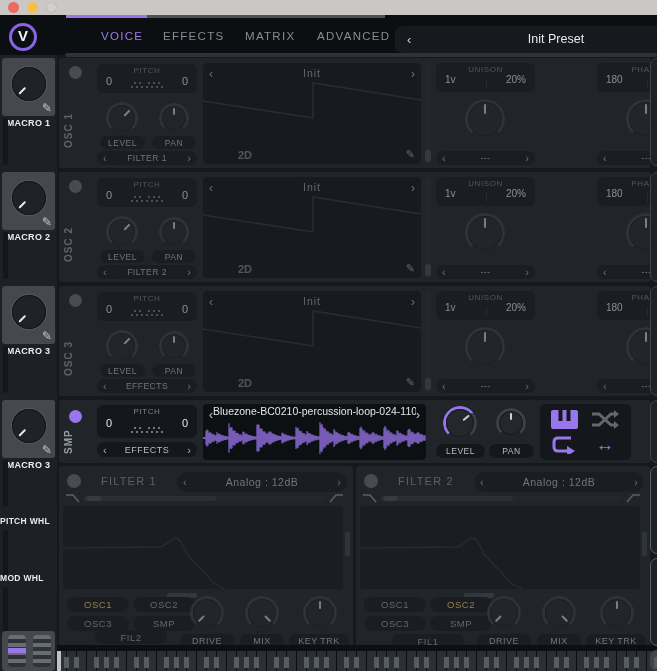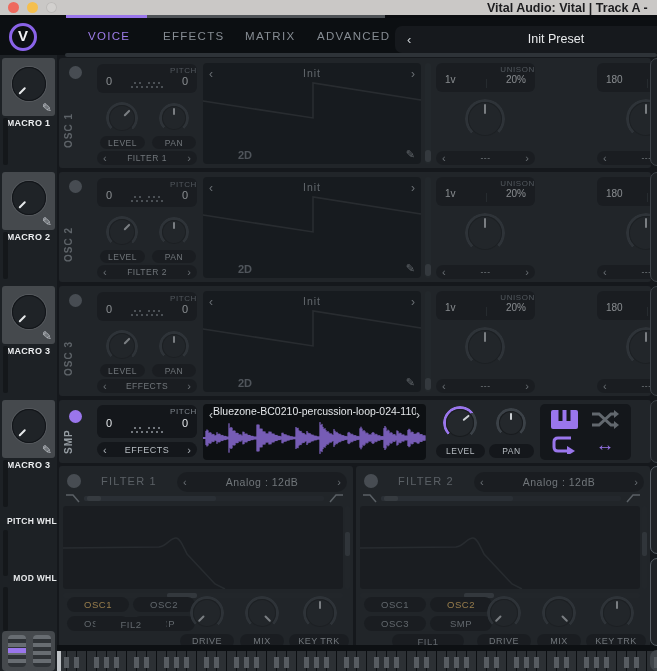--- a/index.html
+++ b/index.html
@@ -15,48 +15,48 @@
   .ttitle{position:absolute;left:487px;top:0;height:15px;line-height:16px;font-size:12.5px;font-weight:600;color:#1d1d1f;white-space:nowrap;}
   .tabstrip{position:absolute;left:0;top:15px;width:657px;height:3px;background:#0b0d10;}
   .tabstrip .seg-purple{position:absolute;left:66px;top:0;width:81px;height:3px;background:#9a76ec;}
   .tabstrip .seg-gray{position:absolute;left:147px;top:0;width:238px;height:3px;background:#4e5256;}
 
   
   .header{position:absolute;left:0;top:18px;width:657px;height:37px;background:#0c0f12;}
   .logo{position:absolute;left:9px;top:5px;width:28px;height:28px;border-radius:50%;border:3px solid #8a63e8;box-sizing:border-box;}
   .logo span{position:absolute;left:0;top:1px;width:22px;text-align:center;font-size:15px;font-weight:bold;color:#f2f3f5;}
   .tab{position:absolute;top:0;height:37px;line-height:37px;font-size:11.5px;letter-spacing:1.3px;color:#868c93;cursor:default;}
-  .tab.active{color:#9d7ce8;}
+  .tab.active{color:#9d7ce8;margin-left:13px;}
   .presetbar{position:absolute;left:395px;top:8px;width:322px;height:27px;background:#16191d;border-radius:7px;}
   .presetbar .chev{font-size:13px;color:#c9cdd1;}
   .presetbar .pname{position:absolute;left:0;right:0;top:0;height:27px;line-height:27px;text-align:center;font-size:12.5px;color:#e8eaec;}
 
   
   .sidebar{position:absolute;left:0;top:55px;width:57px;height:616px;background:#1d2125;}
   .mtile{position:absolute;left:2px;width:53px;}
   .mknobarea{position:absolute;left:0;top:0;width:53px;height:58px;background:#45494d;border-radius:3px;}
   .mk{position:absolute;left:10px;top:9px;width:34px;height:34px;border-radius:50%;background:#1f2327;box-shadow:inset 0 0 0 1px #121519, 0 0 0 1px #55595d;}
   .mk .rot{position:absolute;inset:0;border-radius:50%;}
   .mk .ptr{position:absolute;left:calc(50% - 1px);top:3px;width:2px;height:9px;background:#e6e8ea;border-radius:1px;}
   .mpencil{position:absolute;right:3px;bottom:1px;font-size:12px;color:#c6cad0;}
   .mlabel{position:absolute;left:0;top:60px;width:53px;text-align:center;font-size:9px;font-weight:bold;color:#eceef0;letter-spacing:.3px;}
   .mbar{position:absolute;background:#14171a;width:5px;border-radius:2px;}
-  .wheellab{position:absolute;left:0;width:57px;text-align:right;font-size:8.5px;font-weight:bold;color:#e8eaec;letter-spacing:.3px;}
+  .wheellab{position:absolute;left:0;width:57px;text-align:left;font-size:8.5px;font-weight:bold;color:#e8eaec;letter-spacing:.3px;}
   .wheels{position:absolute;left:2px;top:631px;width:53px;height:40px;background:#45494d;border-radius:4px;}
   .wheel{position:absolute;top:4px;width:18px;height:32px;border-radius:4px;background:repeating-linear-gradient(180deg,#686d72 0 4px,#2f3337 4px 8px);}
   .wheel .pband{position:absolute;left:0;top:13px;width:18px;height:5px;background:#9a76ec;}
 
   
   .row{position:absolute;left:59px;width:592px;background:#212529;border-radius:3px;}
   .dim{position:absolute;inset:0;opacity:.52;}
   .power{position:absolute;border-radius:50%;width:13px;height:13px;background:#6a7178;}
   .power.on{background:#9a76ec;}
   .vlabel{position:absolute;writing-mode:vertical-rl;transform:rotate(180deg);text-align:center;font-size:10px;font-weight:bold;letter-spacing:1px;color:#959ca2;}
   .valbox{position:absolute;background:#14171b;border-radius:6px;}
-  .boxlab{position:absolute;top:2px;left:0;right:0;text-align:right;font-size:8px;letter-spacing:.6px;color:#7d848b;}
+  .boxlab{position:absolute;top:2px;left:0;right:0;text-align:center;font-size:8px;letter-spacing:.6px;color:#7d848b;}
   .vleft{position:absolute;left:9px;top:12px;font-size:11px;color:#e2e5e8;}
   .vright{position:absolute;right:9px;top:12px;font-size:11px;color:#e2e5e8;}
   .udiv{position:absolute;left:50%;bottom:4px;width:1px;height:9px;background:#2c3136;}
   .pdots{position:absolute;left:0;right:0;bottom:4px;}
   .pdots .dr{display:flex;justify-content:center;gap:3px;height:4px;align-items:center;}
   .pdots i{display:block;width:2px;height:2px;border-radius:50%;background:#939aa0;}
   .pdots i.gap{margin-left:4px;}
   .pill{position:absolute;background:#14171b;border-radius:8px;display:flex;align-items:center;justify-content:center;}
   .pill .lab{font-size:8.5px;letter-spacing:.5px;color:#b8bec3;white-space:nowrap;}
   .chev{color:#aab0b6;font-size:11px;}
@@ -115,21 +115,20 @@
 </style>
 </head>
 <body>
 
 <div id="app">
 
   <div class="titlebar">
     <span class="tdot red"></span>
     <span class="tdot yel"></span>
     <span class="tdot gry"></span>
-    <span class="ttitle">Vital Audio: Vital  | Track A -</span>
   </div>
   <div class="tabstrip">
     <span class="seg-purple"></span>
     <span class="seg-gray"></span>
   </div>
 
   <div class="header">
     <div class="logo">
         <span>V</span>
       </div>
@@ -633,21 +632,21 @@
           </div>
       <div class="pill fbtn" style="left:74px;top:131px;width:62px;height:15px;">
             <span class="lab">OSC2</span>
           </div>
       <div class="pill fbtn" style="left:8px;top:150px;width:62px;height:15px;">
             <span class="lab">OSC3</span>
           </div>
       <div class="pill fbtn" style="left:74px;top:150px;width:62px;height:15px;">
             <span class="lab">SMP</span>
           </div>
-      <div class="pill fbtn" style="left:36px;top:151px;width:72px;height:14px;">
+      <div class="pill fbtn" style="left:36px;top:164px;width:72px;height:14px;">
             <span class="lab">FIL2</span>
           </div>
       <div class="knob" style="left:131px;top:130px;width:34px;height:34px;">
         <span class="ring"></span>
             <span class="body"></span>
             <span class="rot" style="transform:rotate(-135deg);">
               <span class="ptr"></span>
             </span>
       </div>
       <div class="knob" style="left:186px;top:130px;width:34px;height:34px;">

